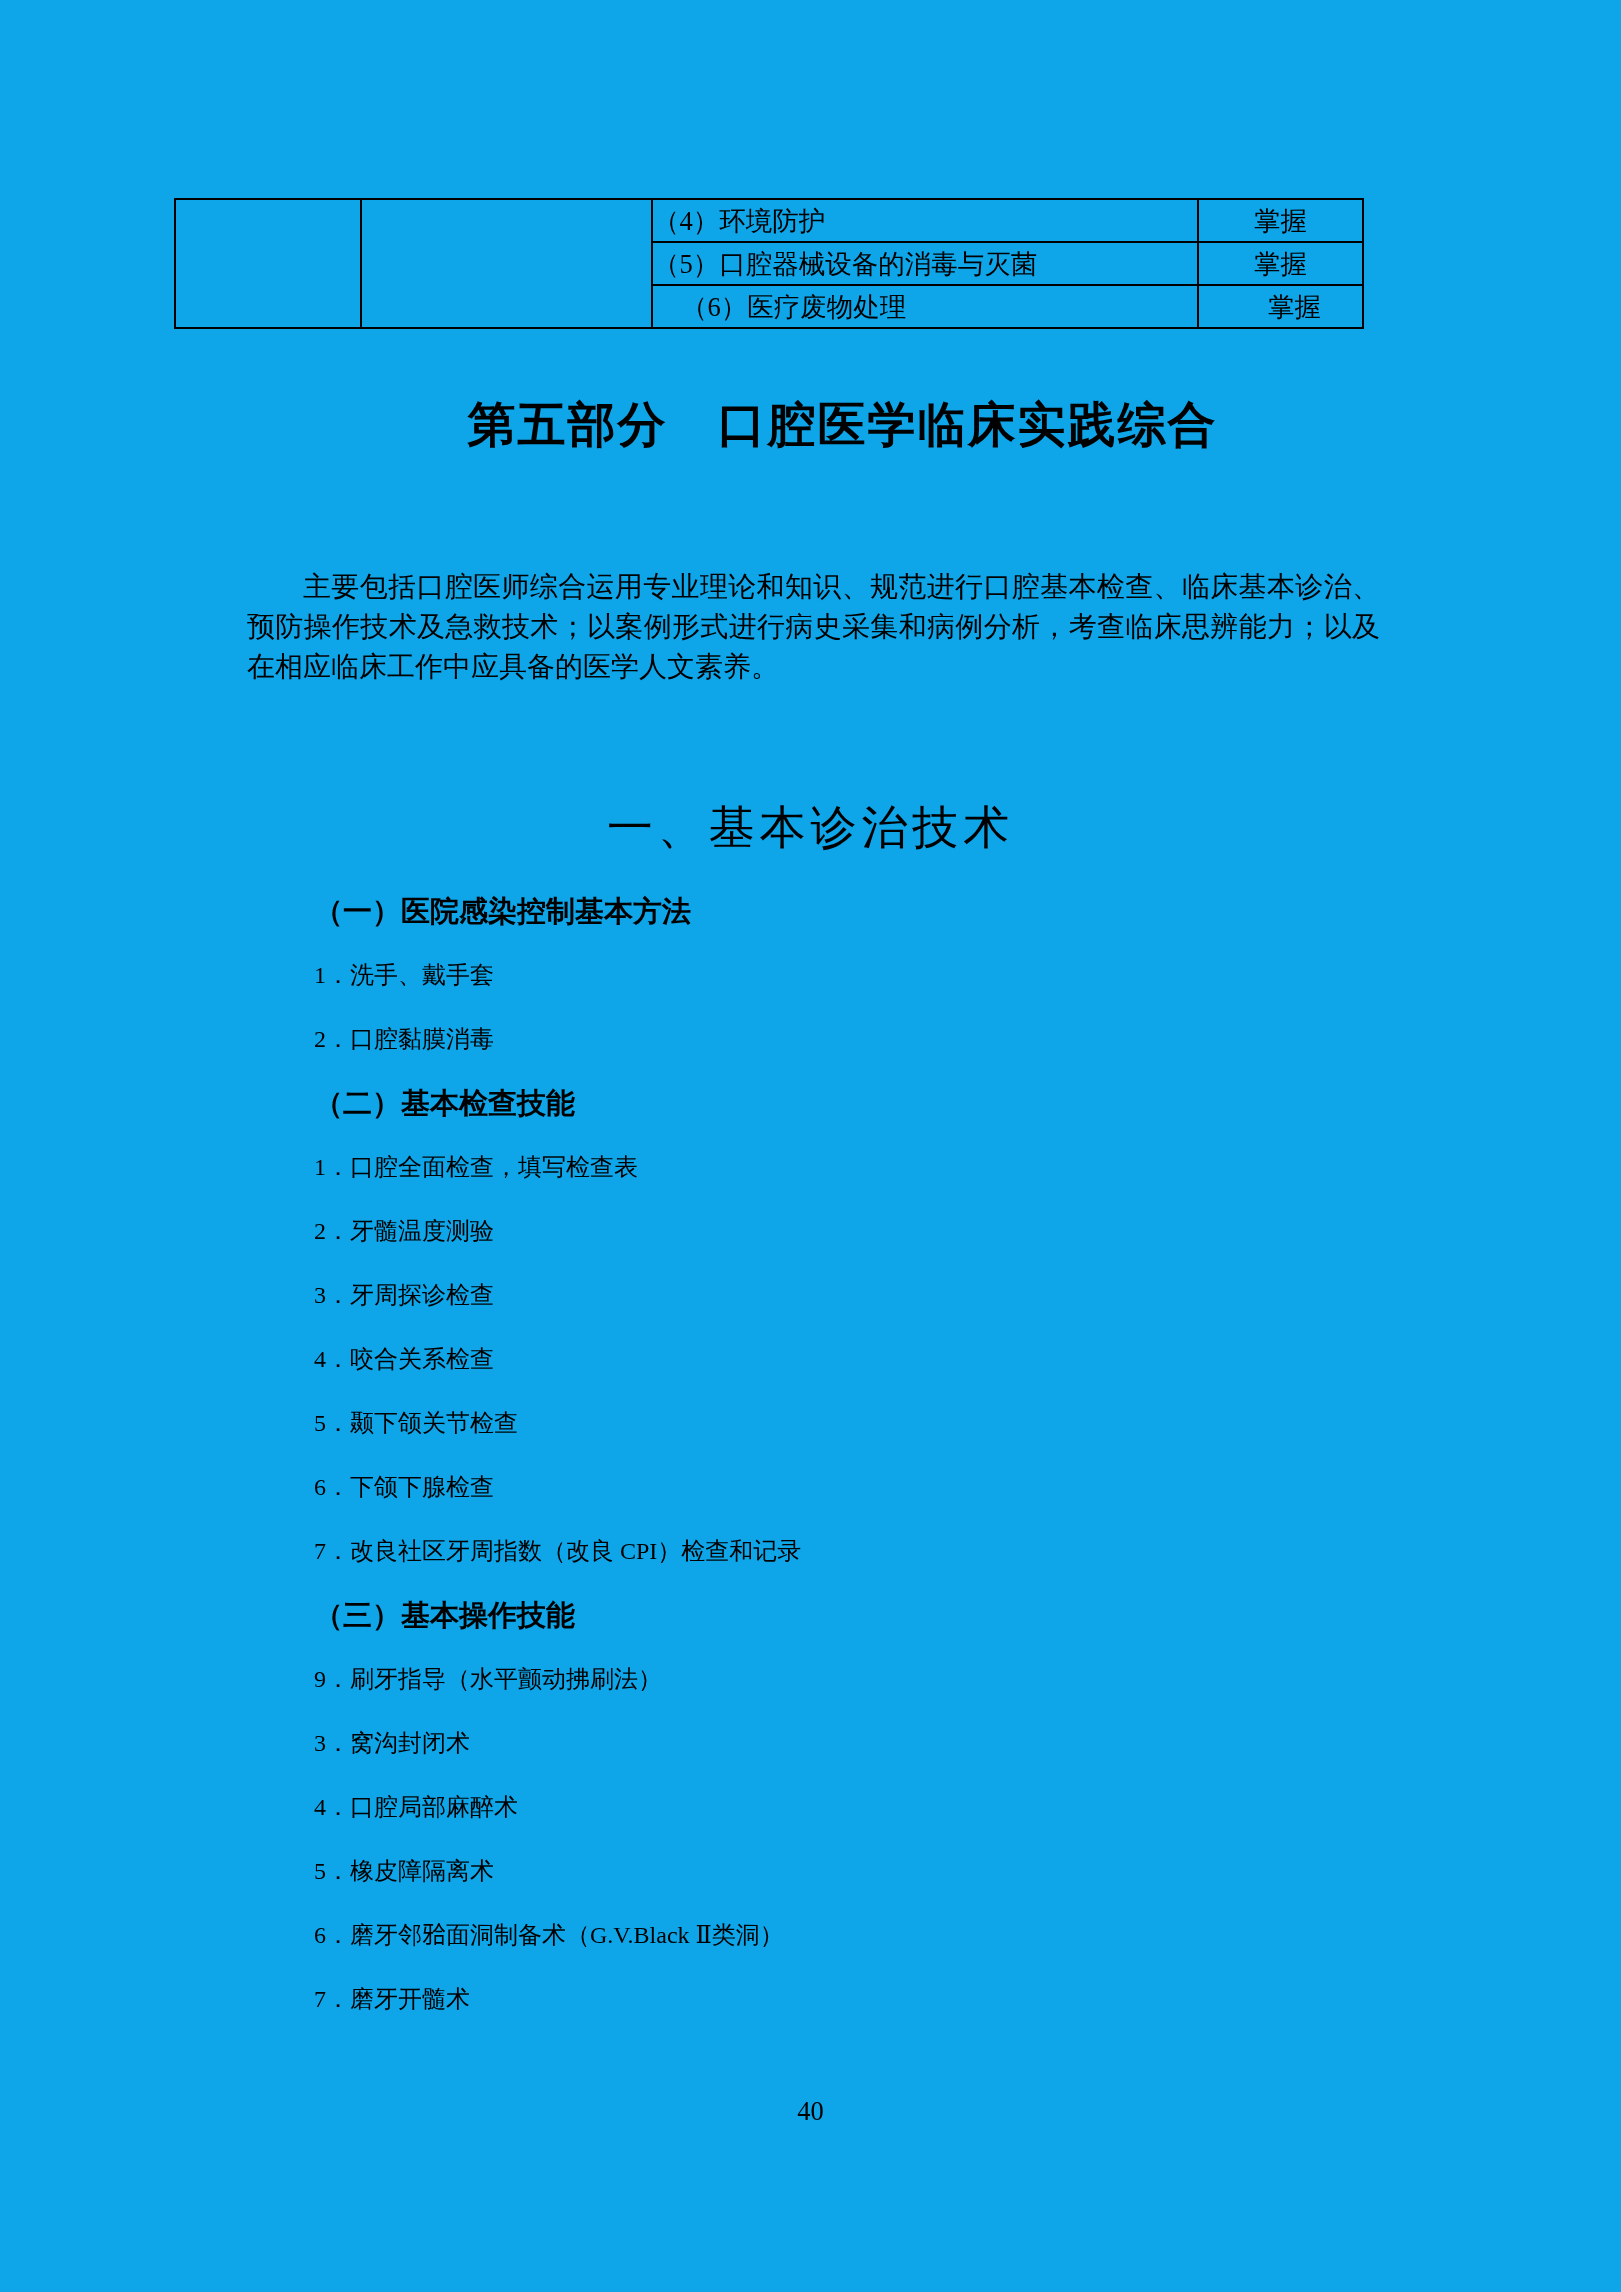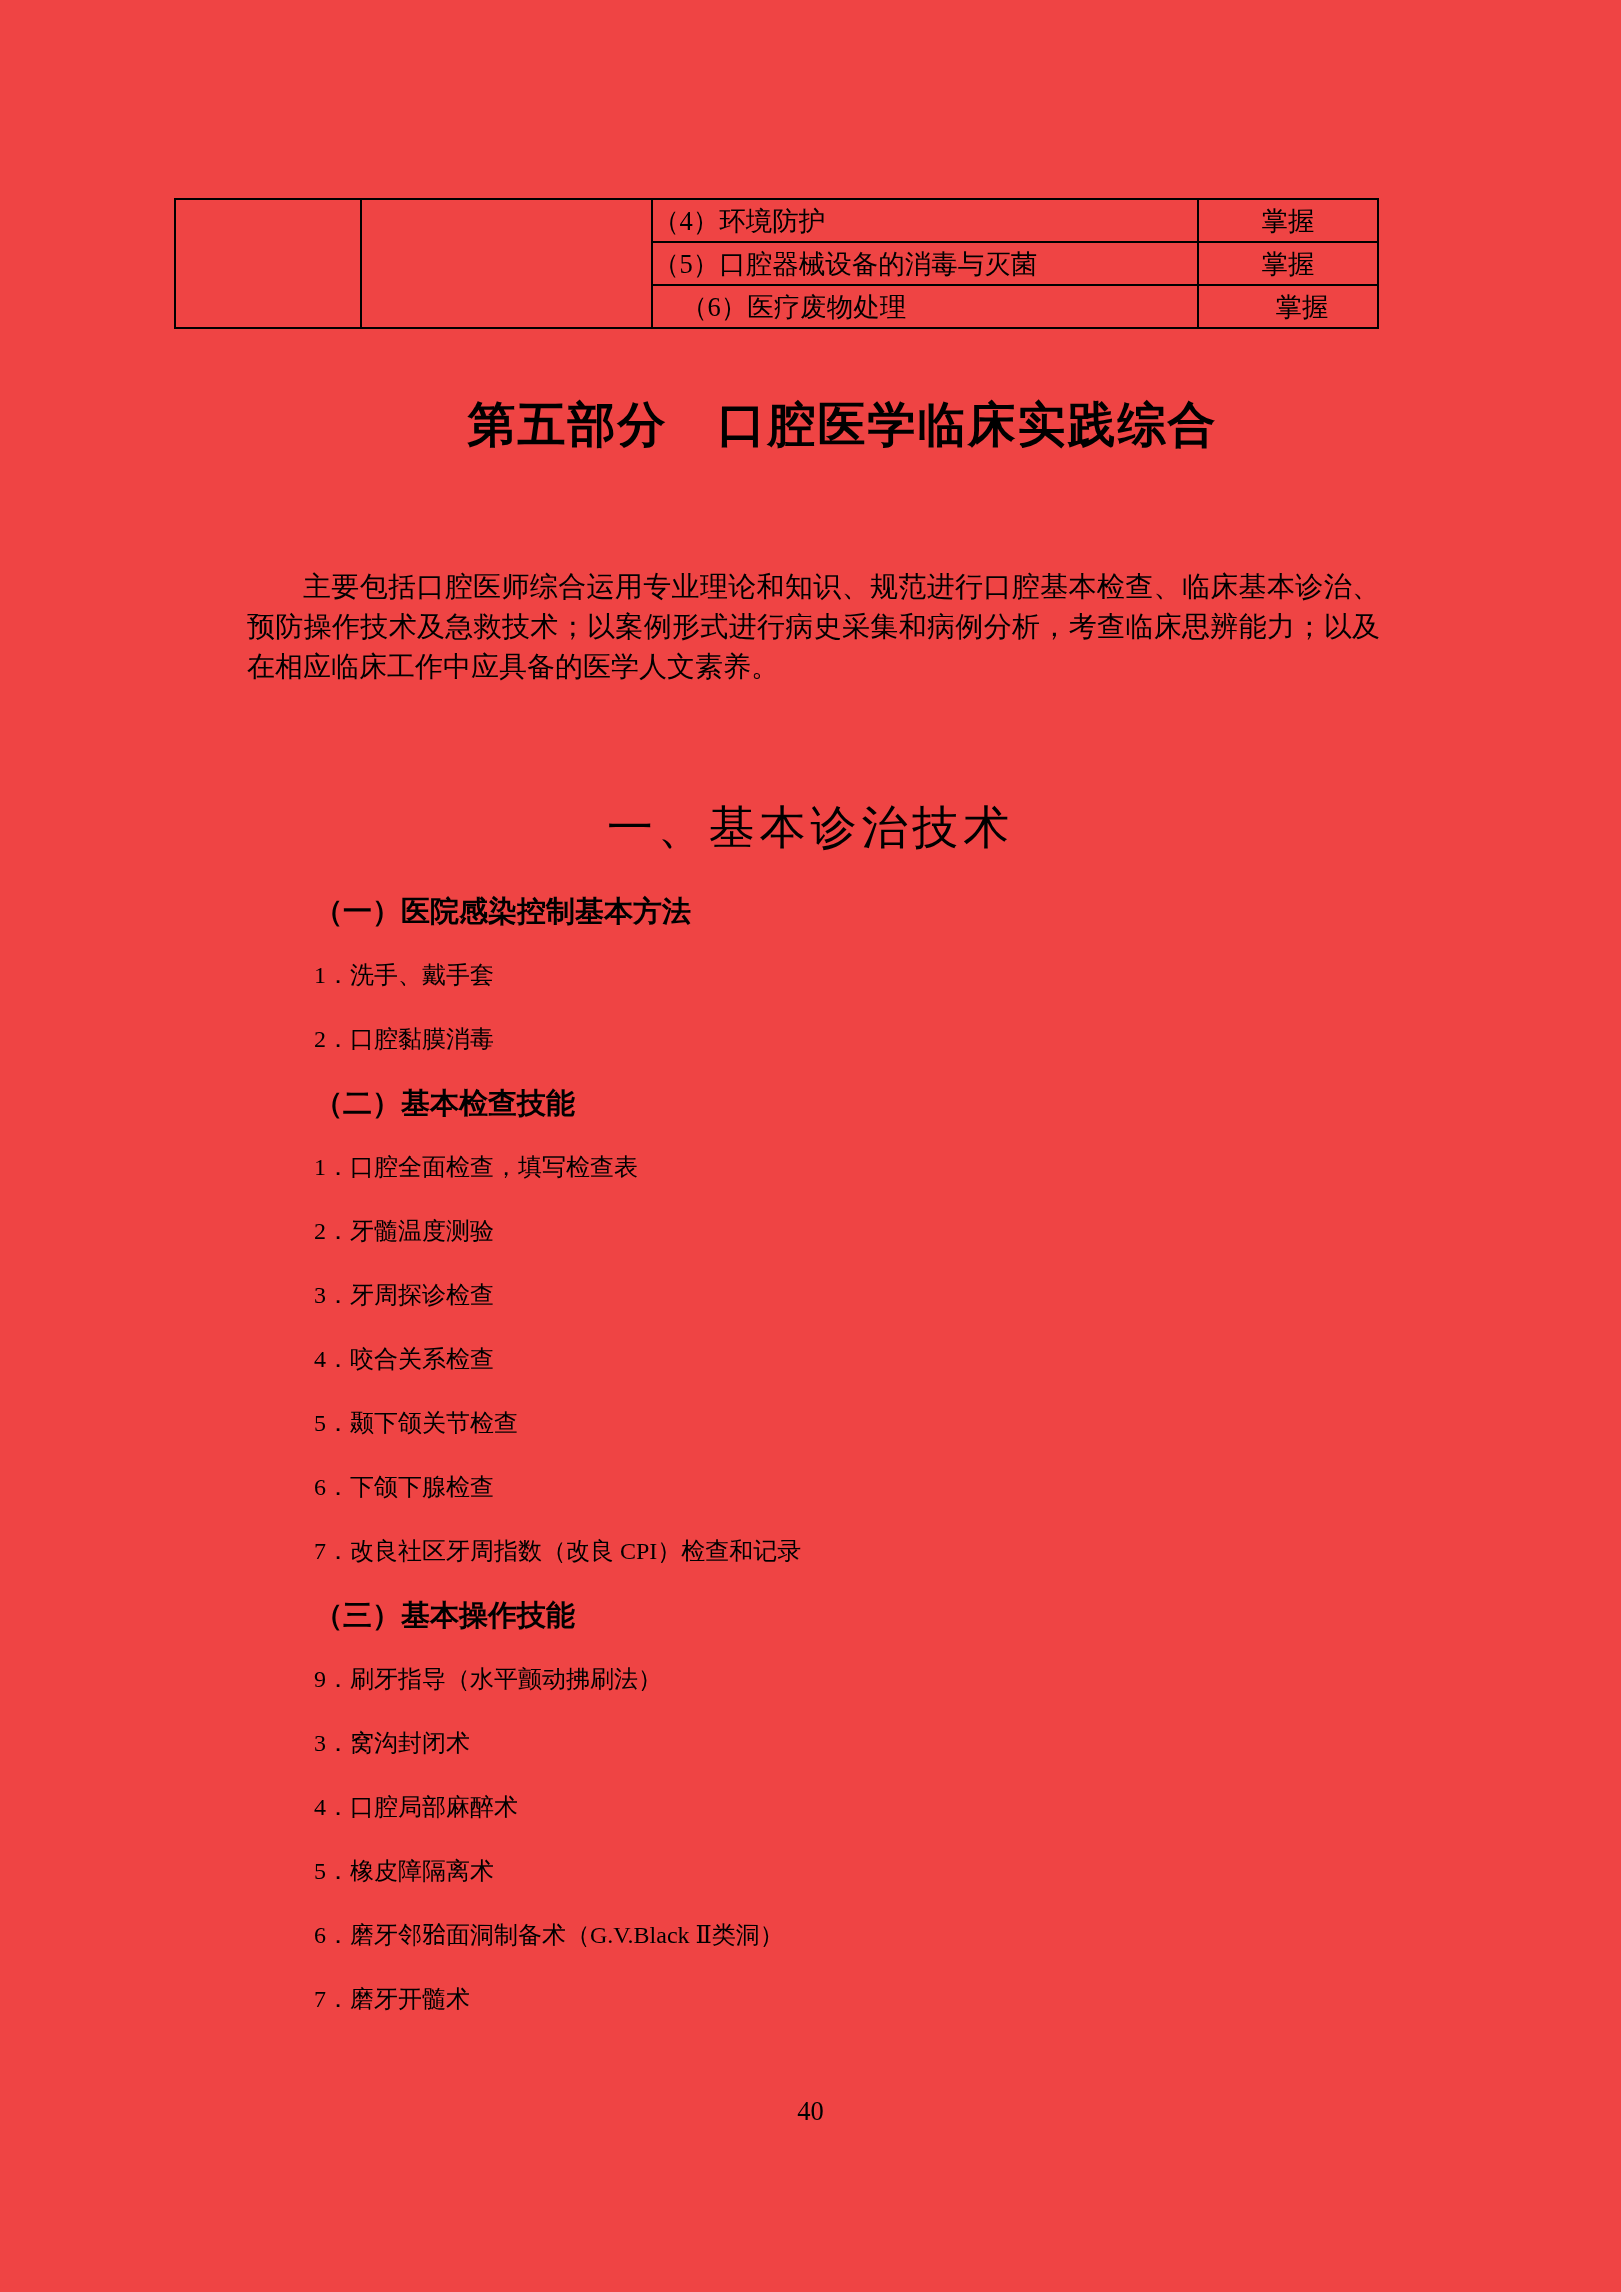--- a/index.html
+++ b/index.html
@@ -1,20 +1,20 @@
 <!DOCTYPE html>
 <html><head>
 <meta charset="utf-8">
 <style>
   html, body { margin: 0; padding: 0; background: #ffffff; }
   .page {
     position: relative;
     width: 1621px;
     height: 2293px;
-    background: #ef4444;
+    background: #0ea5e9;
     color: #000000;
     font-family: "Liberation Serif", "DejaVu Serif", serif;
     overflow: hidden;
   }
 
   
   .grade-table {
     position: absolute;
     left: 174px;
     top: 198px;
@@ -26,21 +26,21 @@
     height: 43px;
     font-size: 26.5px;
     padding: 0;
     vertical-align: middle;
     box-sizing: border-box;
   }
   .grade-table tr:last-child td { border-bottom-width: 2.9px; padding-left: 28px; }
   .col-a { width: 186px; }
   .col-b { width: 291px; }
   .col-c { width: 546px; }
-  .col-d { width: 180px; margin-top: 26px; }
+  .col-d { width: 165px; margin-top: 26px; }
   .cell-item { padding-left: 25.5px; text-align: left; }
   .cell-level { text-align: center; }
 
   
   .part-title {
     position: absolute;
     top: 395px;
     left: 0;
     width: 1621px;
     text-align: center;

